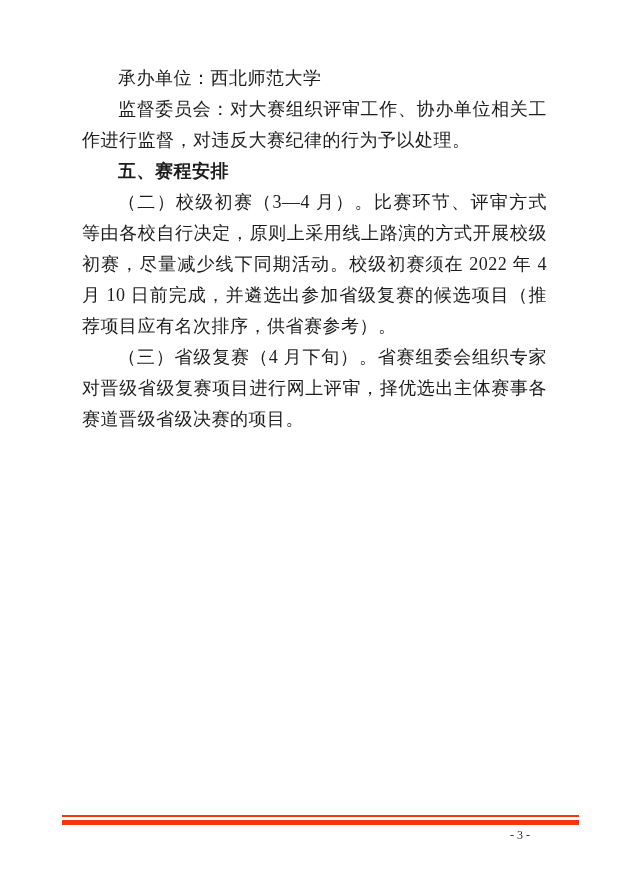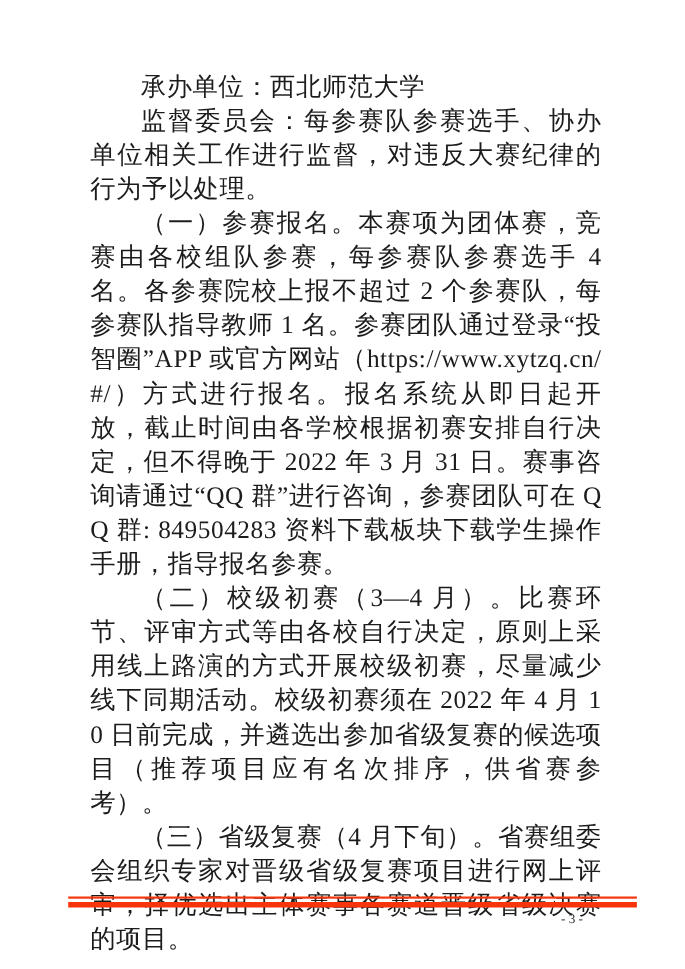--- a/index.html
+++ b/index.html
@@ -13,21 +13,21 @@
     font-family: "Liberation Serif", "DejaVu Serif", serif;
     color: #1c1c1c;
   }
   .content {
     position: absolute;
     left: 82px;
     top: 63px;
     width: 465px;
   }
   .para {
-    font-size: 23px;
+    font-size: 18px;
     line-height: 31px;
     text-align: justify;
     text-indent: 2em;
     letter-spacing: 0.5px;
     word-break: break-all;
   }
   .heading {
     font-family: "Liberation Sans", "DejaVu Sans", sans-serif;
     font-weight: bold;
     text-align: left;
@@ -57,22 +57,22 @@
     color: #2a2a2a;
     font-family: "Liberation Serif", "DejaVu Serif", serif;
   }
 </style>
 </head>
 <body>
 
 <div class="page">
   <div class="content">
     <p class="para">承办单位：西北师范大学</p>
-    <p class="para">监督委员会：每参赛队参赛选手、协办单位相关工作进行监督，对违反大赛纪律的行为予以处理。</p>
-    <p class="para">（一）参赛报名。本赛项为团体赛，竞赛由各校组队参赛，每参赛队参赛选手 4 名。各参赛院校上报不超过 2 个参赛队，每参赛队指导教师 1 名。参赛团队通过登录“投智圈”APP 或官方网站（https://www.xytzq.cn/#/）方式进行报名。报名系统从即日起开放，截止时间由各学校根据初赛安排自行决定，但不得晚于 2022 年 3 月 31 日。赛事咨询请通过“QQ 群”进行咨询，参赛团队可在 QQ 群: 849504283 资料下载板块下载学生操作手册，指导报名参赛。</p>
+    <p class="para">监督委员会：对大赛组织评审工作、协办单位相关工作进行监督，对违反大赛纪律的行为予以处理。</p>
+    <p class="para heading">五、赛程安排</p>
     <p class="para">（二）校级初赛（3—4 月）。比赛环节、评审方式等由各校自行决定，原则上采用线上路演的方式开展校级初赛，尽量减少线下同期活动。校级初赛须在 2022 年 4 月 10 日前完成，并遴选出参加省级复赛的候选项目（推荐项目应有名次排序，供省赛参考）。</p>
     <p class="para">（三）省级复赛（4 月下旬）。省赛组委会组织专家对晋级省级复赛项目进行网上评审，择优选出主体赛事各赛道晋级省级决赛的项目。</p>
   </div>
 
   <div class="footer-rule-thin" style="background: rgb(248, 52, 12);"></div>
   <div class="footer-rule-thick" style="background: rgb(248, 52, 12);"></div>
   <div class="page-number">- 3 -</div>
 </div>
 
 </body></html>

